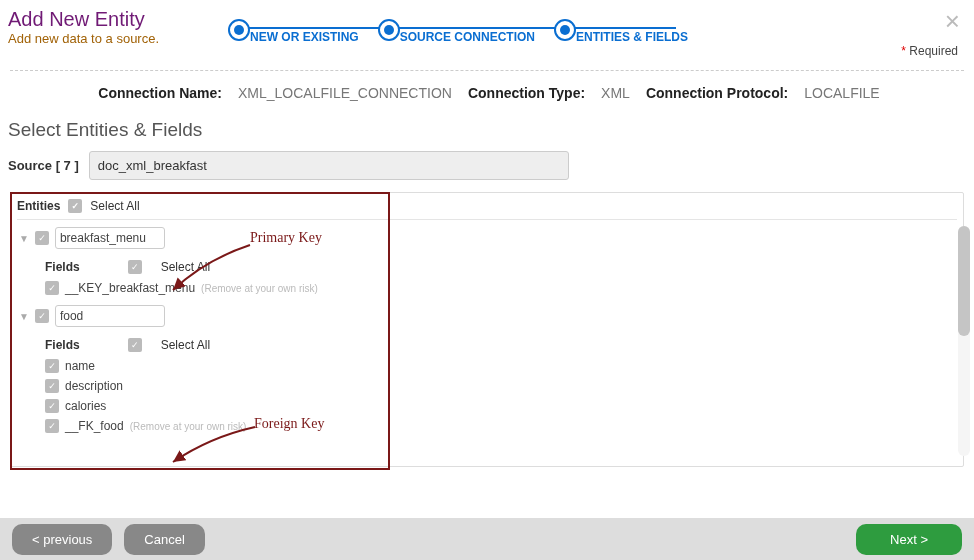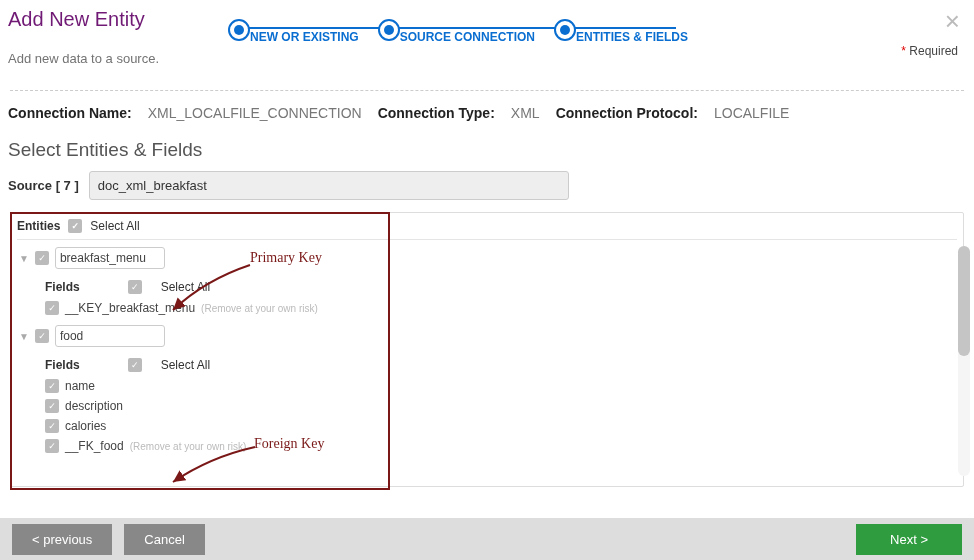--- a/index.html
+++ b/index.html
@@ -1,37 +1,37 @@
 <!DOCTYPE html>
 <html><head>
 <meta charset="utf-8">
 <style>
 * { box-sizing: border-box; margin: 0; padding: 0; }
 body { font-family: Arial, Helvetica, sans-serif; background: #fff; width: 974px; height: 560px; overflow: hidden; position: relative; color: #333; }
 
 .header { display: flex; align-items: flex-start; padding: 8px 16px 0 8px; position: relative; }
 .title-block { flex: 0 0 210px; }
 .title { font-size: 20px; color: #701a75; font-weight: 400; }
-.subtitle { font-size: 13px; color: #737373; margin-top: 20px; }
+.subtitle { font-size: 13px; color: #a16207; margin-top: 0; }
 
 .stepper { flex: 1; display: flex; align-items: flex-start; position: relative; padding-top: 8px; }
 .steps { display: flex; justify-content: space-between; width: 460px; margin-left: 10px; position: relative; }
 .step-line { position: absolute; height: 2px; background: #0a6ed1; top: 11px; left: 12px; right: 12px; z-index: 0; }
 .step { display: flex; flex-direction: row; align-items: center; z-index: 1; }
 .step-circle { width: 22px; height: 22px; border-radius: 50%; border: 2px solid #0a6ed1; background: #fff; display: flex; align-items: center; justify-content: center; }
 .step-inner { width: 10px; height: 10px; background: #0a6ed1; border-radius: 50%; }
 .step-label { color: #0a6ed1; font-size: 12px; font-weight: bold; margin-top: 14px; white-space: nowrap; }
 
 .close-x { position: absolute; right: 14px; top: 8px; font-size: 26px; color: #bbb; cursor: pointer; font-weight: 300; line-height: 1; }
 .required-note { position: absolute; right: 16px; top: 44px; font-size: 12px; color: #444; }
 .required-star { color: #d00; }
 
 .dotted-hr { border: none; border-top: 1px dashed #ccc; margin: 24px 10px 14px 10px; }
 
-.conn-row { padding: 0 4px 18px 8px; font-size: 14px; color: #333; display:flex; gap:16px; align-items:center; flex-wrap:wrap;}
+.conn-row { padding: 0 4px 18px 8px; font-size: 14px; color: #333; display:flex; gap:16px; align-items:center; flex-wrap:wrap;justify-content:center;}
 .conn-label { font-weight: bold; color:#222; }
 .conn-val { color: #777; font-weight:400; }
 
 .section-title { font-size: 19px; color: #555; font-weight: 400; padding: 0 8px 10px 8px; }
 
 .source-row { display: flex; align-items: center; gap: 10px; padding: 0 8px 8px 8px; }
 .source-label { font-size: 13px; font-weight: bold; }
 .source-input { flex: 0 0 480px; background: #eee; border: 1px solid #ccc; border-radius: 3px; padding: 6px 8px; font-size: 13px; color: #333; }
 
 .entities-wrap { position: relative; margin: 4px 10px 0 10px; }
@@ -51,21 +51,21 @@
 .field-item { display:flex; align-items:center; gap:6px; font-size:12px; color:#444; padding:3px 0 3px 28px; }
 .hint { color:#bbb; font-size:10px; }
 
 .scroll-track { position:absolute; right:-6px; top:34px; width:12px; height:230px; background:#f5f5f5; border-radius:6px; }
 .scroll-thumb { position:absolute; right:-6px; top:34px; width:12px; height:110px; background:#c5c5c5; border-radius:6px; }
 
 .annotation { position:absolute; color:#7a1818; font-size:14px; font-family: Georgia, serif; z-index:6; }
 .arrow-svg { position:absolute; z-index:6; pointer-events:none; }
 
 .footer-bar { position:absolute; left:0; right:0; bottom:0; height:42px; background:#ddd; display:flex; align-items:center; padding: 0 12px; gap:12px; }
-.btn { border:none; padding:8px 20px; font-size:13px; color:#fff; border-radius:0; cursor:pointer; }
+.btn { border:none; padding:8px 20px; font-size:13px; color:#fff; border-radius:10px; cursor:pointer; }
 .btn-grey { background:#888; }
 .btn-green { background:#2e9c3f; padding:8px 34px; }
 .footer-spacer { flex:1; }
 </style>
 </head>
 <body>
 
 <div class="header">
   <div class="title-block">
     <div class="title">Add New Entity</div>

